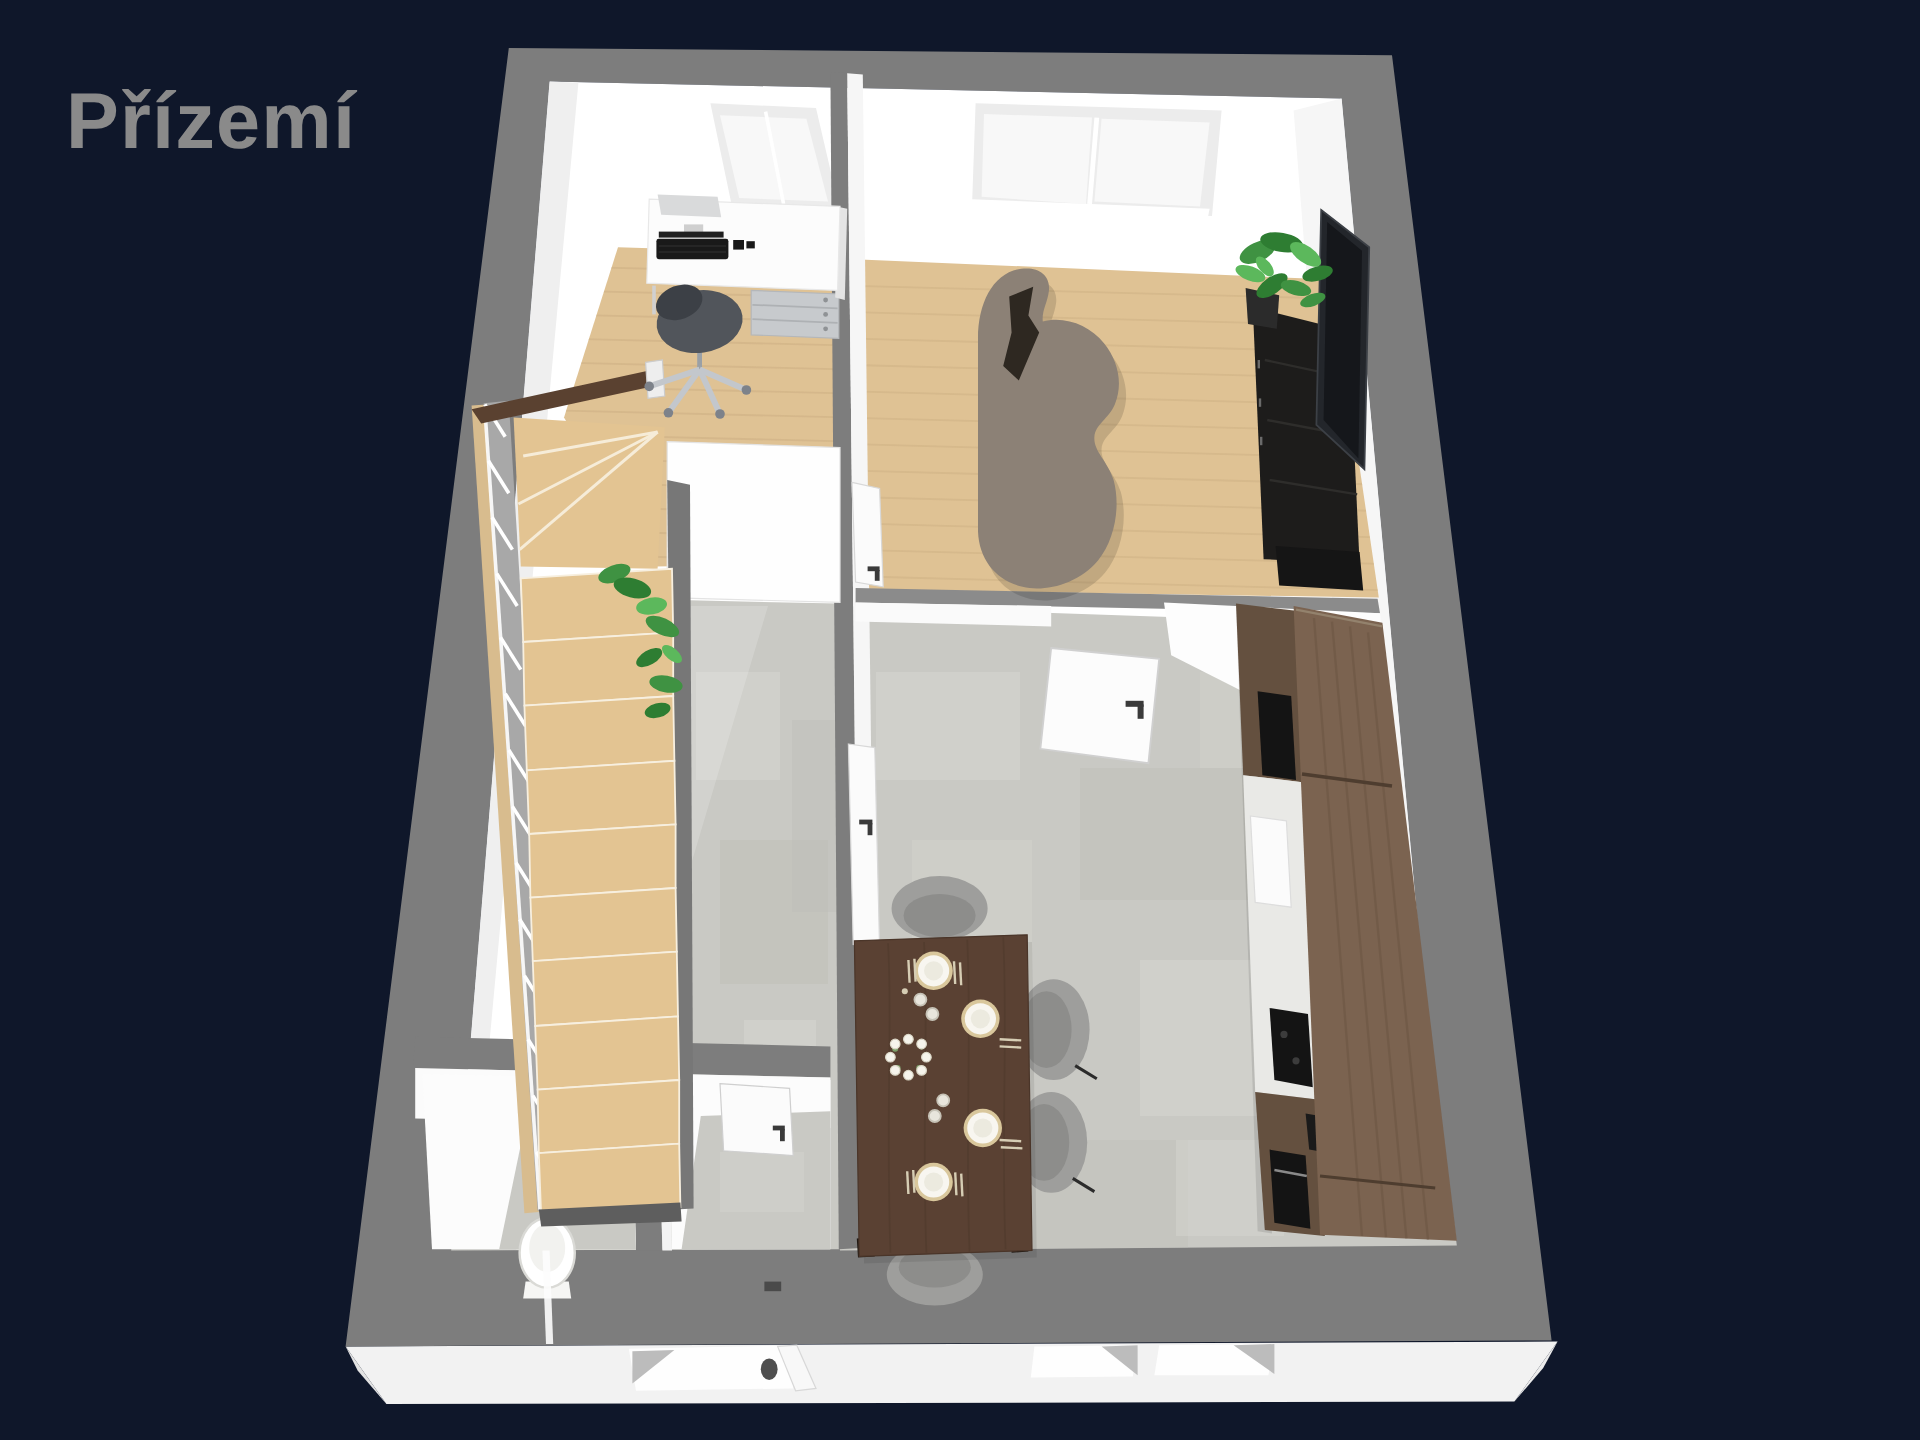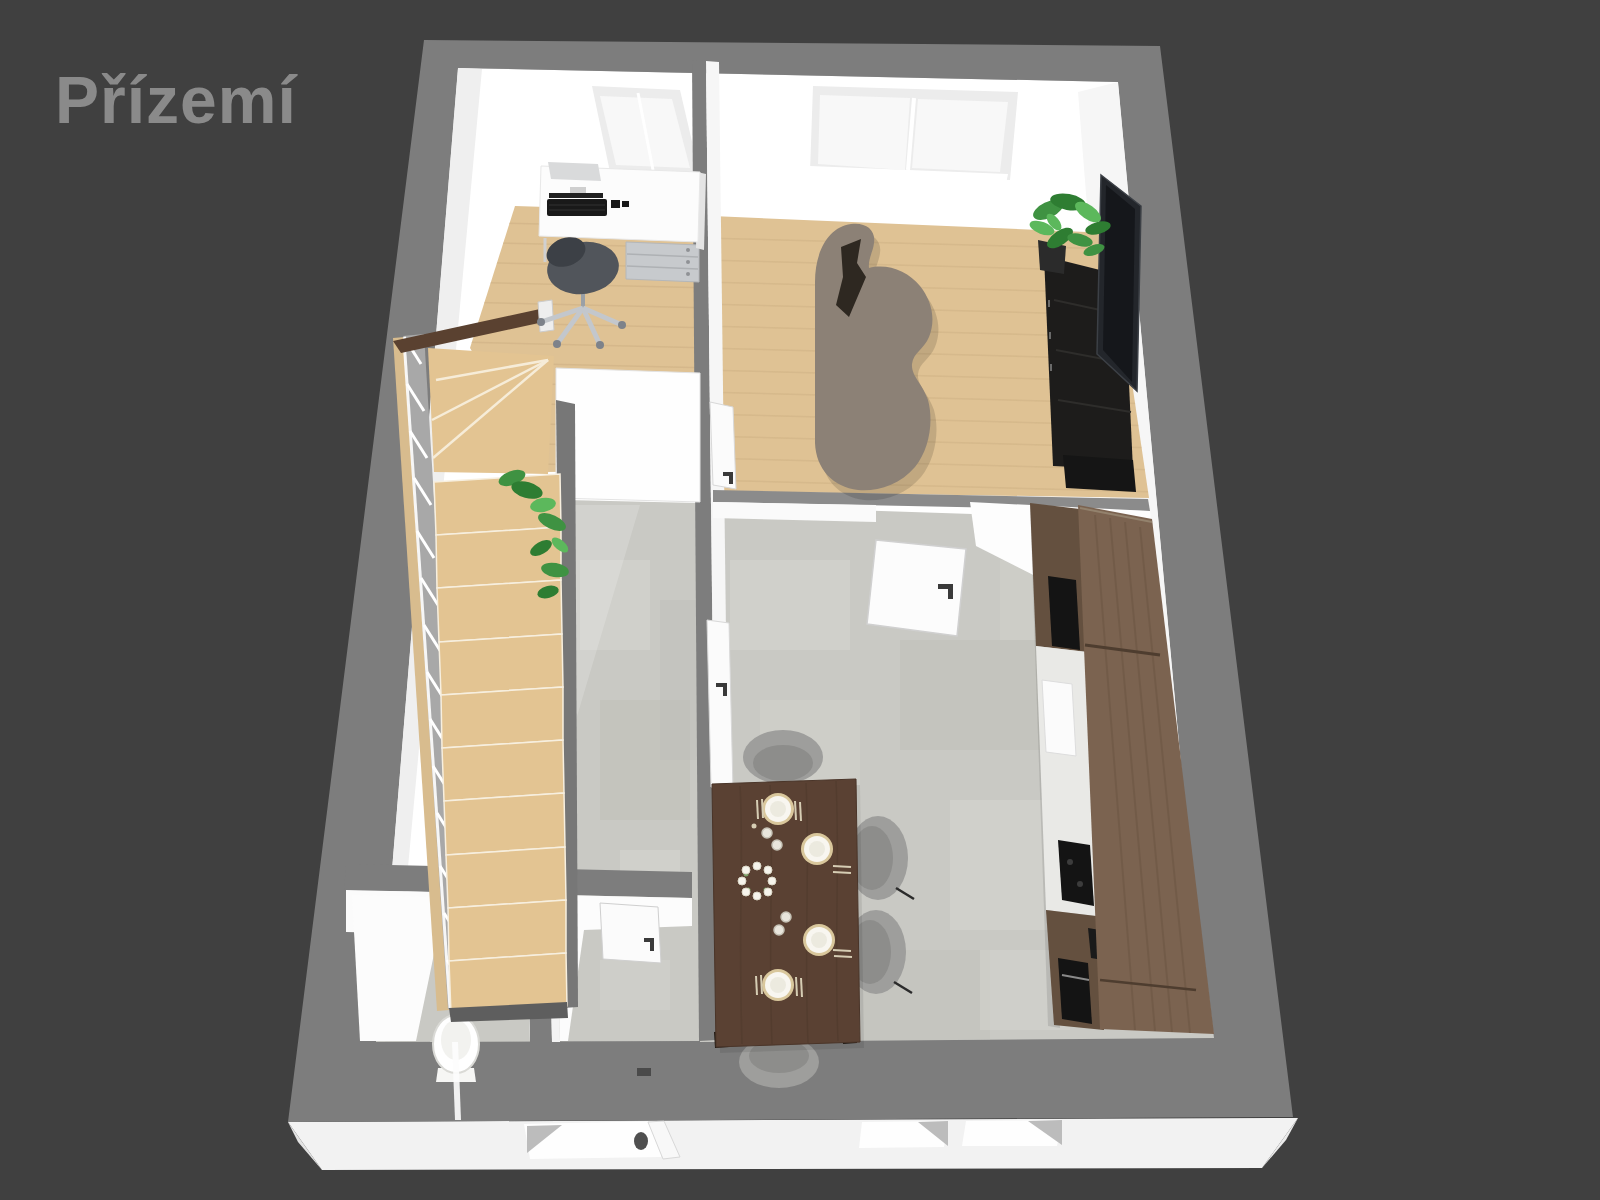--- a/index.html
+++ b/index.html
@@ -1,16 +1,16 @@
 <!DOCTYPE html>
 <html style="--background: #ffffff; --title_text: #8a8a8a; --exterior_wall: #7d7d7d; --exterior_skirt: #f2f2f2; --skirt_shadow: #bcbcbc; --interior_wall: #ffffff; --wall_shade: #efefef; --interior_wall_top: #8b8b8b; --wood_floor: #dfc294; --wood_plank_line: #cdb083; --concrete_floor: #c9c9c4; --concrete_light: #d8d8d2; --concrete_dark: #b9b9b3; --stair_tread: #e3c492; --stair_handrail: #5a4130; --stair_baluster_band: #a8a8a8; --stair_stringer: #777777; --stair_side_wood: #d8bc8e; --sofa: #8c8176; --sofa_cushion: #2e2821; --desk: #fcfcfc; --desk_shelf: #d9dadb; --drawer_unit: #c7cacd; --keyboard: #191919; --office_chair: #51555b; --office_chair_back: #3c4046; --chair_base: #c3c7cc; --window_frame: #ececec; --window_pane: #f8f8f8; --tv: #23262b; --tv_screen: #15171b; --tv_cabinet: #1d1c1b; --media_unit_low: #151515; --plant_green: #3f9242; --plant_green_dark: #2e7d32; --plant_green_light: #5cb85c; --plant_pot: #2b2b2b; --kitchen_cabinet_top: #7b6350; --kitchen_cabinet_front: #64503f; --kitchen_split_line: #4e3d2f; --kitchen_appliance: #141414; --counter: #e9e9e6; --counter_block: #fbfbfb; --dining_table: #5a4133; --table_leg: #211913; --dining_chair: #9e9e9c; --dining_chair_shade: #8d8d8b; --plate_rim: #d9c79c; --plate: #f8f6f0; --plate_center: #eceadf; --cutlery: #d6cdb4; --glass: #e8e5dc; --flower: #f6f4ec; --door_leaf: #fbfbfb; --door_edge: #d5d5d5; --door_handle: #3a3a3a; --toilet: #ffffff; --toilet_outline: #dadad6;"><head>
 <meta charset="utf-8">
 <style>
   html,body{margin:0;padding:0;background:#ffffff;}
-  .canvas{position:relative;width:1600px;height:1200px;background:#404040;overflow:hidden;
+  .canvas{position:relative;width:1600px;height:1200px;background:#0f172a;overflow:hidden;
           font-family:"Liberation Sans", sans-serif;text-align:right;}
   .plan-svg{position:absolute;left:0;top:0;}
   .title{position:absolute;left:55px;top:62px;font-size:66px;font-weight:bold;
          letter-spacing:1px;color:var(--title_text,#8a8a8a);
          font-family:"Liberation Sans", sans-serif;}
 </style>
 </head>
 <body>
 
 <div class="canvas">

